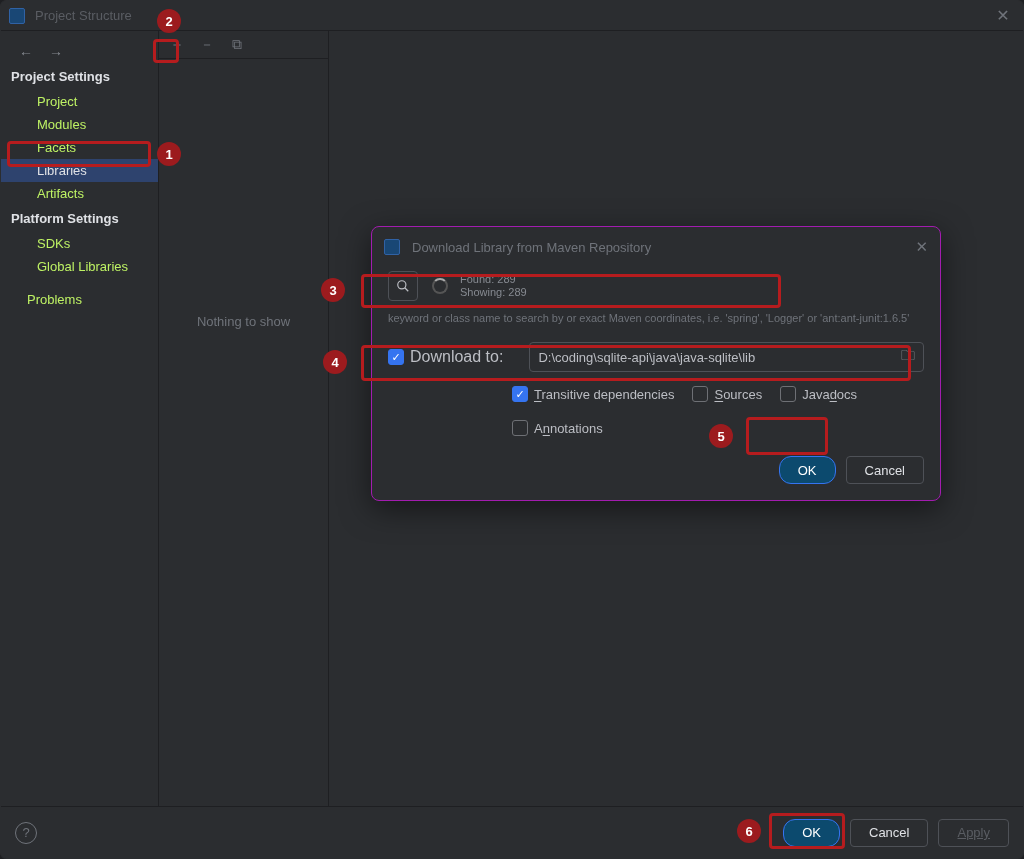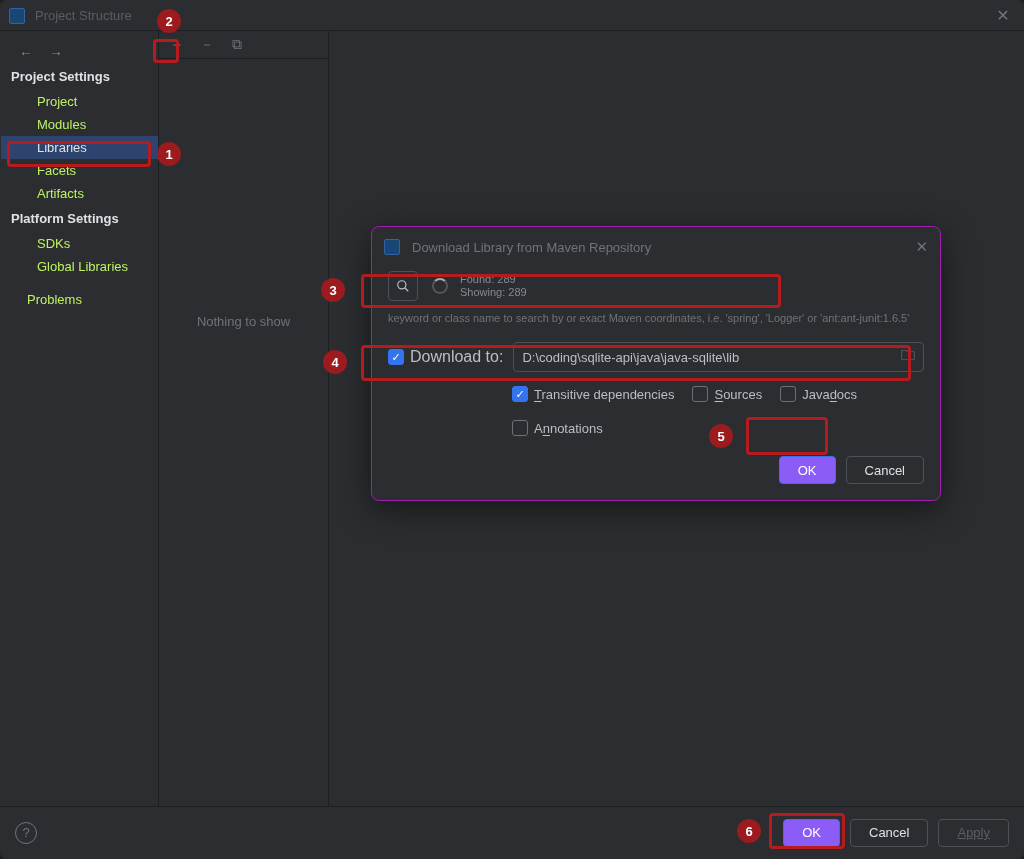--- a/index.html
+++ b/index.html
@@ -24,21 +24,21 @@
   .list-toolbar { height: 28px; display: flex; align-items: center; gap: 14px; padding-left: 10px; border-bottom: 1px solid #1e1f22; color: #6f737a; }
   .list-toolbar .tb-btn { width: 16px; height: 16px; display: flex; align-items: center; justify-content: center; font-size: 14px; cursor: pointer; }
   .list-empty { flex: 1; display: flex; align-items: flex-start; justify-content: center; padding-top: 255px; color: #6f737a; font-size: 13px; }
 
   .detail-col { flex: 1; }
 
   .footer { position: absolute; bottom: 0; left: 0; right: 0; height: 52px; border-top: 1px solid #1e1f22; display: flex; align-items: center; padding: 0 14px; }
   .help { width: 22px; height: 22px; border: 1.5px solid #6f737a; border-radius: 50%; display: flex; align-items: center; justify-content: center; color: #6f737a; font-size: 13px; cursor: pointer; }
   .footer .spacer-flex { flex: 1; }
   .btn { height: 28px; padding: 0 18px; font-size: 13px; border-radius: 4px; border: 1px solid #4e5157; background: #2b2d30; color: #dfe1e5; cursor: pointer; display: inline-flex; align-items: center; }
-  .btn.primary { background: #8b5cf6; border-color: #3574f0; color: #fff; }
+  .btn.primary { background: #0c4a6e; border-color: #3574f0; color: #fff; border-radius: 12px; }
   .btn.disabled { color: #5a5d63; cursor: default; text-decoration: underline; }
   .footer .btn { margin-left: 10px; }
 
   
   .dialog { position: absolute; left: 370px; top: 225px; width: 570px; background: #2b2d30; border: 1px solid #a21caf; border-radius: 8px; box-shadow: 0 8px 30px rgba(0,0,0,.5); }
   .dlg-title { height: 40px; display: flex; align-items: center; padding: 0 12px; color: #6f737a; font-size: 13px; }
   .dlg-title .logo { width: 16px; height: 16px; background: #194775; border: 1px solid #3062a5; margin-right: 12px; border-radius: 2px; }
   .dlg-title .close-x { margin-left: auto; cursor: pointer; font-size: 15px; }
   .dlg-body { padding: 4px 16px 16px 16px; }
 
@@ -46,21 +46,21 @@
   .combo { flex: 0 0 420px; display: flex; border: 1px solid #4e5157; border-radius: 4px; background: #2b2d30; height: 30px; }
   .combo input { flex: 1; background: transparent; border: none; outline: none; color: #bcbec4; font-size: 13px; padding: 0 10px; }
   .combo .dd { width: 24px; border-left: 1px solid #4e5157; display: flex; align-items: center; justify-content: center; color: #9da0a8; cursor: pointer; font-size: 10px; }
   .icon-btn { width: 30px; height: 30px; border: 1px solid #4e5157; border-radius: 4px; display: flex; align-items: center; justify-content: center; color: #bcbec4; cursor: pointer; }
   .spinner { width: 16px; height: 16px; border: 2px solid #555; border-top-color: #aaa; border-radius: 50%; margin-left: 6px; }
   .results { font-size: 11px; color: #868a91; line-height: 1.2; margin-left: 4px; }
 
   .hint { font-size: 11px; color: #6f737a; margin-top: 11px; }
 
   .dl-row { display: flex; align-items: center; gap: 10px; margin-top: 18px; }
-  .path-field { flex: 1; display: flex; align-items: center; border: 1px solid #4e5157; border-radius: 4px; height: 30px; padding: 0 8px; background: #2b2d30; }
+  .path-field { flex: 1; display: flex; align-items: center; border: 1px solid #4e5157; border-radius: 4px; height: 30px; padding: 0 8px; background: #2b2d30; margin-left: 16px; }
   .path-field input { flex: 1; background: transparent; border: none; outline: none; color: #bcbec4; font-size: 13px; }
   .path-field .browse { color: #9da0a8; cursor: pointer; font-size: 14px; }
 
   .check-row { display: flex; align-items: center; gap: 18px; margin-top: 14px; padding-left: 124px; font-size: 13px; color: #bcbec4; flex-wrap: wrap; }
   .check { display: flex; align-items: center; gap: 6px; cursor: pointer; }
   .cb { width: 16px; height: 16px; border: 1.5px solid #6e7075; border-radius: 3px; display: inline-flex; align-items: center; justify-content: center; font-size: 11px; color: #fff; }
   .cb.checked { background: #3574f0; border-color: #3574f0; }
   .u { text-decoration: underline; text-underline-offset: 2px; }
 
   .dlg-footer { display: flex; justify-content: flex-end; gap: 10px; margin-top: 20px; }
@@ -83,22 +83,22 @@
   <div class="body">
 
     <div class="sidebar">
       <div class="navrow">
         <span>←</span>
         <span>→</span>
       </div>
       <h4>Project Settings</h4>
       <div class="item">Project</div>
       <div class="item">Modules</div>
+      <div class="item">Facets</div>
       <div class="item selected">Libraries</div>
-      <div class="item">Facets</div>
       <div class="item">Artifacts</div>
       <h4>Platform Settings</h4>
       <div class="item">SDKs</div>
       <div class="item">Global Libraries</div>
       <div class="spacer"></div>
       <div class="item" style="padding-left:26px">Problems</div>
     </div>
 
     <div class="list-col">
       <div class="list-toolbar">

